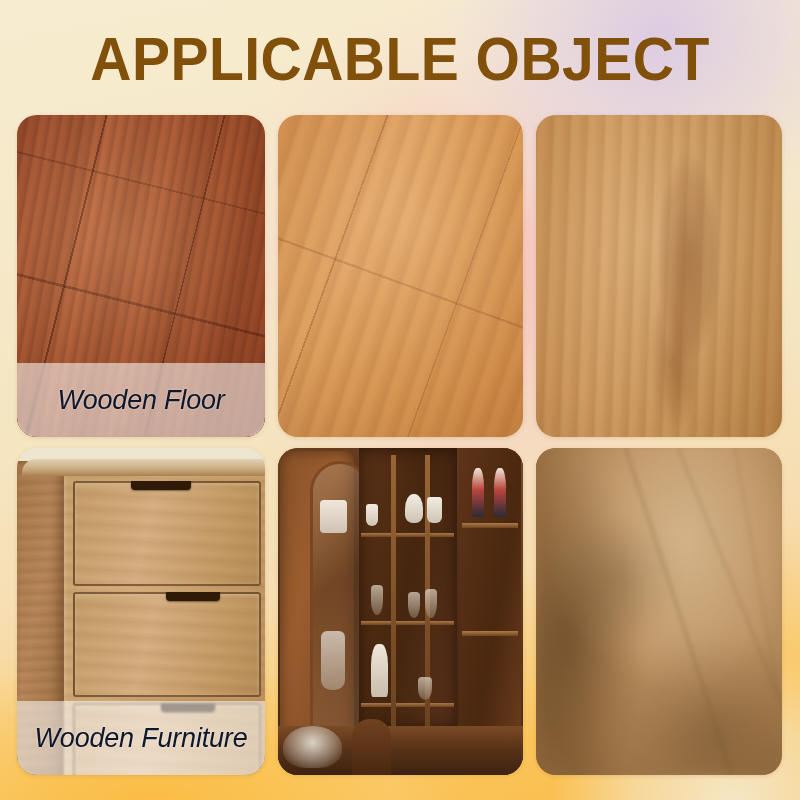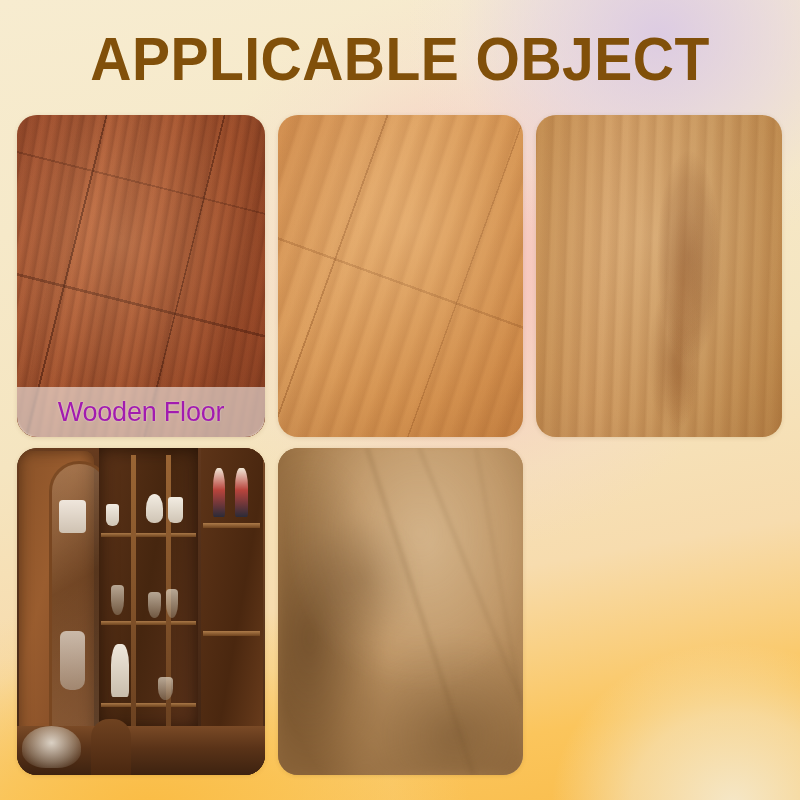--- a/index.html
+++ b/index.html
@@ -128,32 +128,33 @@
     position: absolute;
     inset: 0;
   }
 
   
   .caption {
     position: absolute;
     left: 0;
     right: 0;
     bottom: 0;
-    height: 50px;
+    height: 74px;
     display: flex;
     align-items: center;
     justify-content: center;
     background: rgba(255,255,255,0.55);
     backdrop-filter: blur(1px);
-    color: #a21caf;
+    color: #0f172a;
     font-size: 27px;
     font-weight: 400;
     letter-spacing: -0.2px;
     white-space: nowrap;
     text-shadow: 0 0 2px rgba(255,255,255,0.55);
+    font-style: italic;
   }
   .caption.tight { font-size: 26px; }
 
   
   .art-wooden-floor {
     background:
       repeating-linear-gradient(100deg,
         rgba(90,38,20,0.30) 0px,
         rgba(150,80,48,0.05) 2px,
         rgba(190,120,80,0.00) 5px,
@@ -488,20 +489,35 @@
     </div>
 
     <div class="card">
       <div class="card-art art-laminate"></div>
     </div>
 
     <div class="card">
       <div class="card-art art-bamboo"></div>
     </div>
 
+    <div class="card">
+      <div class="card-art art-furniture">
+        <div class="fur-wall"></div>
+        <div class="fur-side"></div>
+        <div class="fur-body"></div>
+        <div class="fur-top"></div>
+        <div class="drawer d1"></div>
+        <div class="handle h1"></div>
+        <div class="drawer d2"></div>
+        <div class="handle h2"></div>
+        <div class="drawer d3"></div>
+        <div class="handle h3"></div>
+      </div>
+      <div class="caption">Wooden Furniture</div>
+    </div>
 
     <div class="card">
       <div class="card-art art-mahogany">
         <div class="mh-bg"></div>
         <div class="mh-wallr"></div>
         <div class="mh-cab-left"></div>
         <div class="mh-glass-l"></div>
         <div class="mh-vaseA"></div>
         <div class="mh-vaseB"></div>
         <div class="mh-center"></div>

